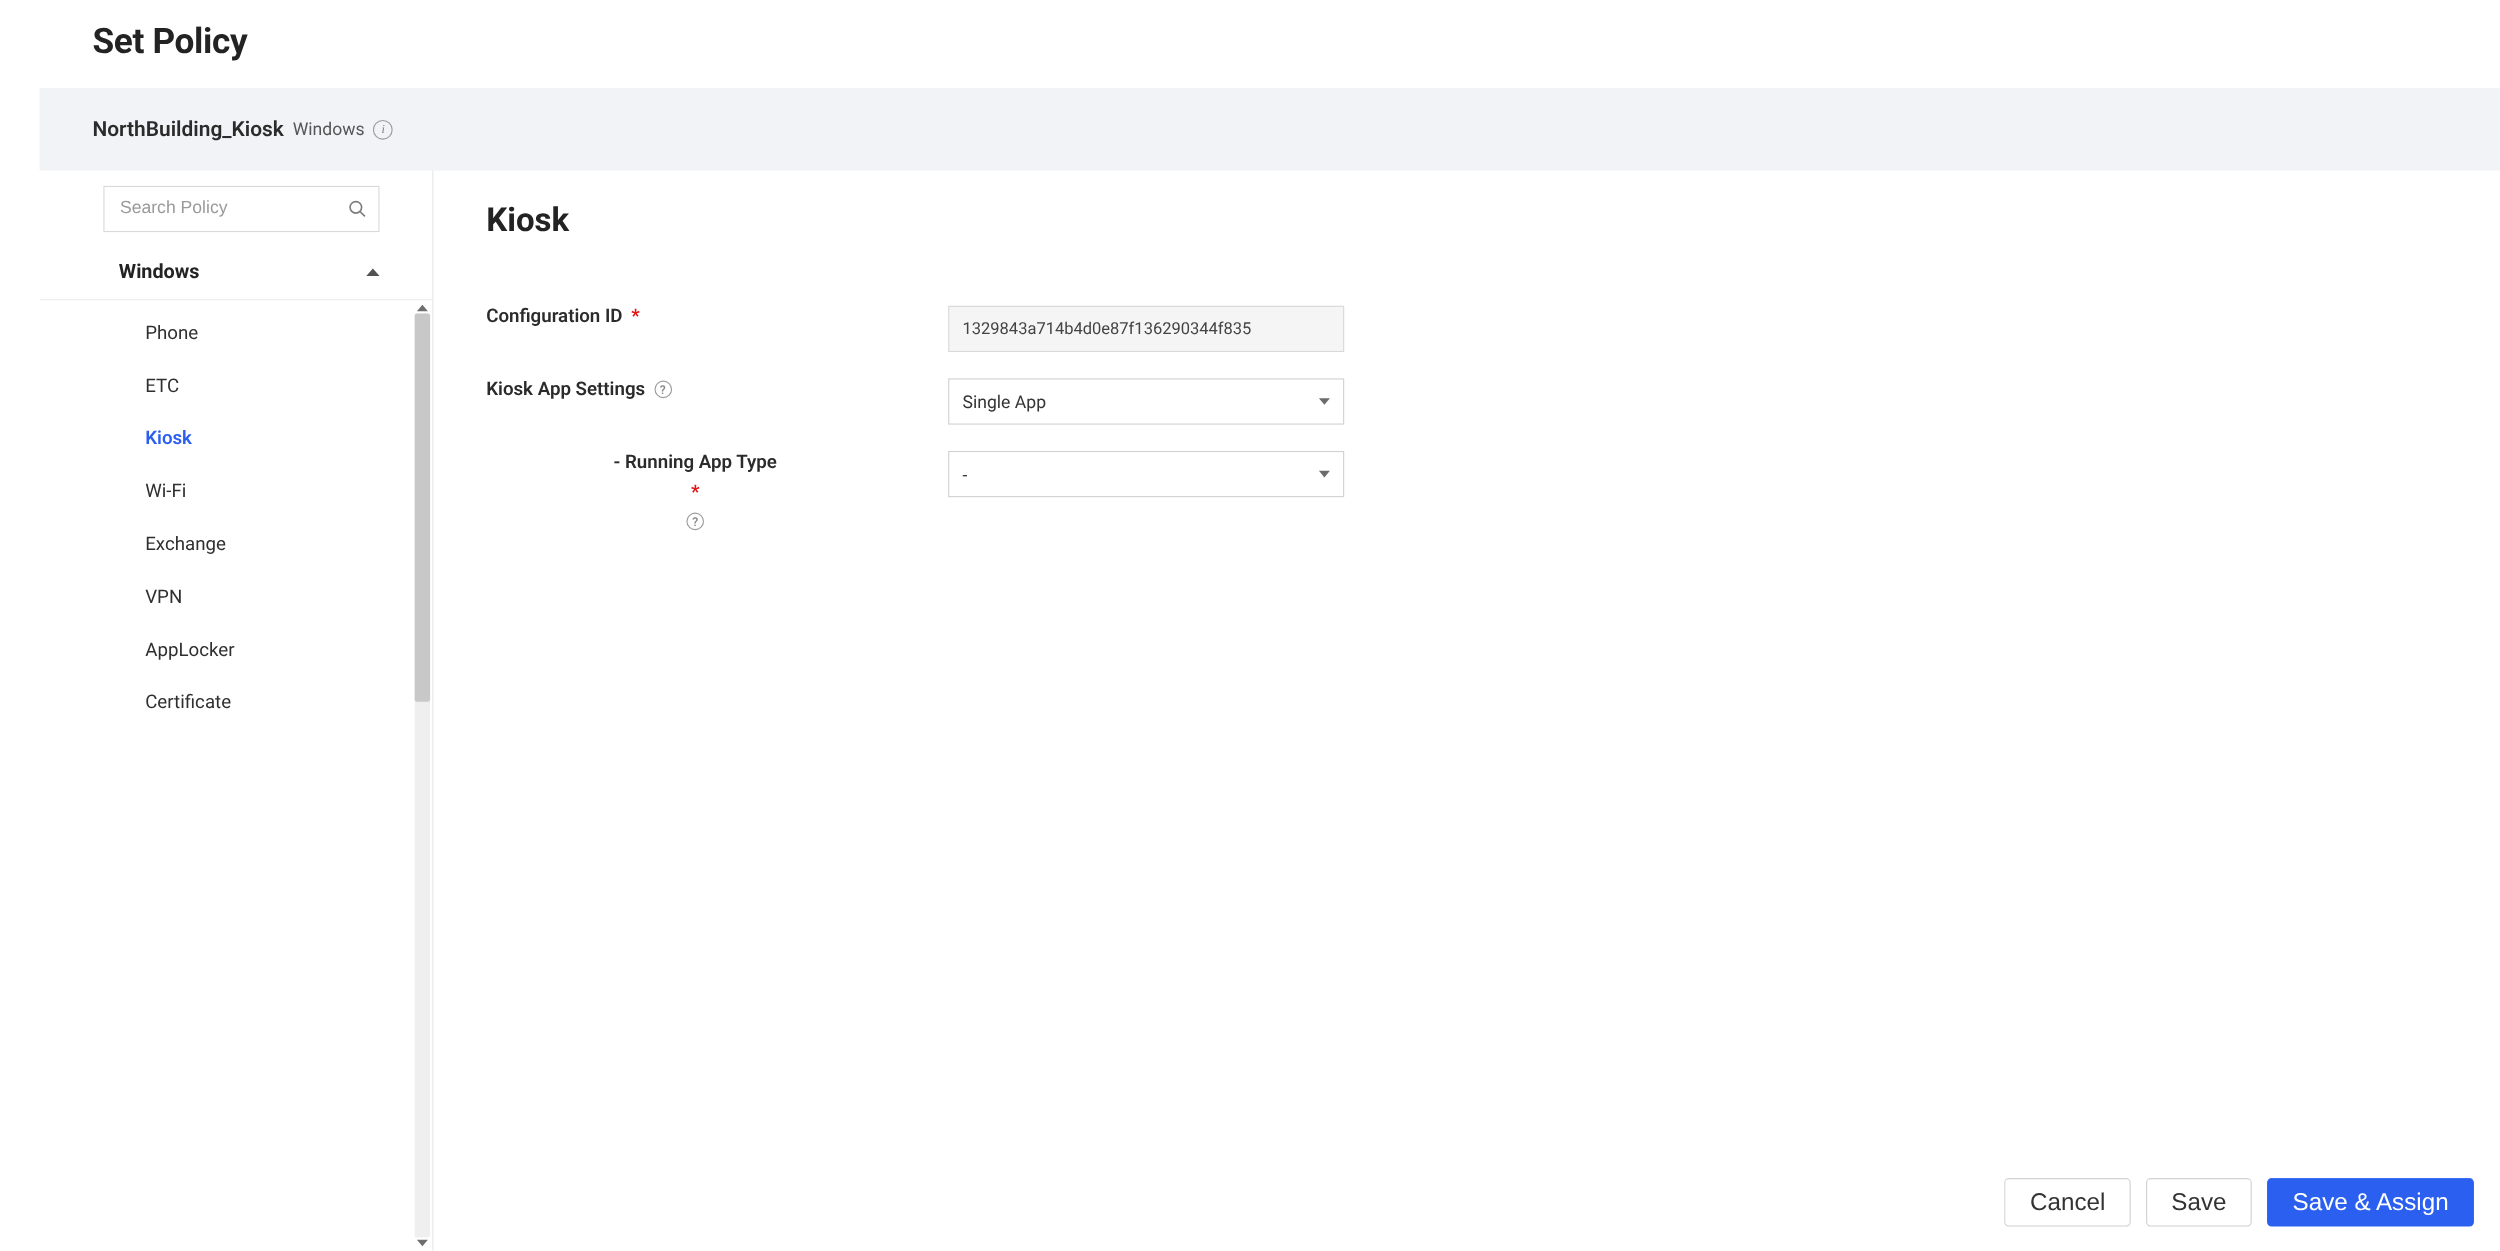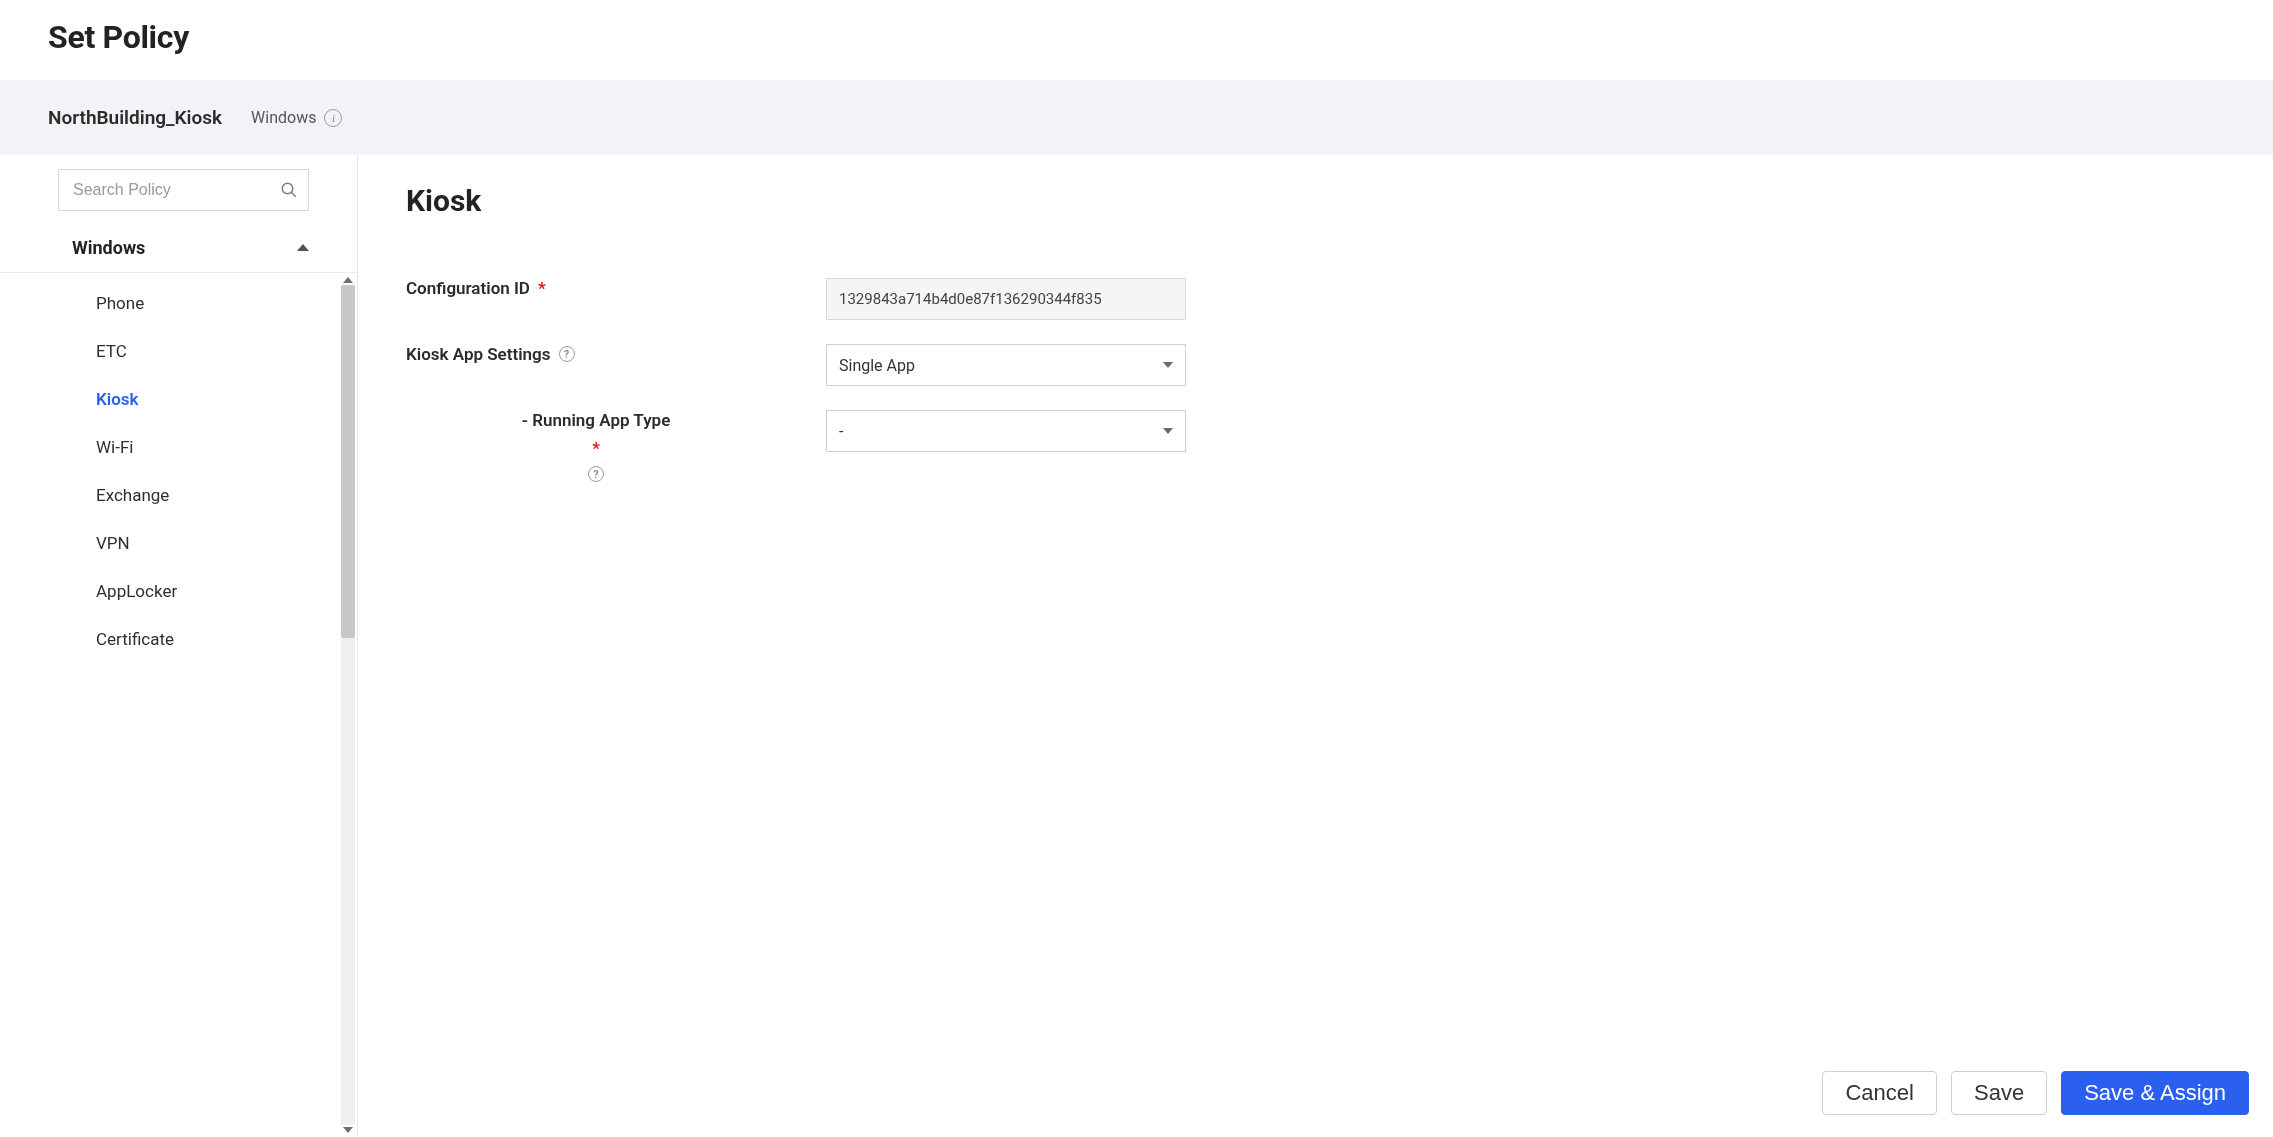--- a/index.html
+++ b/index.html
@@ -8,36 +8,37 @@
     font-family: -apple-system, BlinkMacSystemFont, "Segoe UI", Roboto, "Helvetica Neue", Arial, sans-serif;
     color: #232323;
     background: #fff;
     height: 100%;
   }
   .page {
     width: 100%;
     min-height: 100%;
     display: flex;
     flex-direction: column;
+    padding-left: 36px;
   }
   .title-bar {
     padding: 18px 48px 24px 48px;
   }
   .title-bar h1 {
     margin: 0;
     font-size: 32px;
     font-weight: 700;
     letter-spacing: -0.3px;
   }
   .subheader {
     background: #f2f3f6;
     padding: 26px 48px;
     display: flex;
     align-items: center;
-    gap: 29px;
+    gap: 8px;
     color: #333;
   }
   .subheader .policy-name {
     font-size: 19px;
     font-weight: 600;
     color: #2b2b2b;
   }
   .subheader .platform {
     font-size: 16px;
     color: #555;

